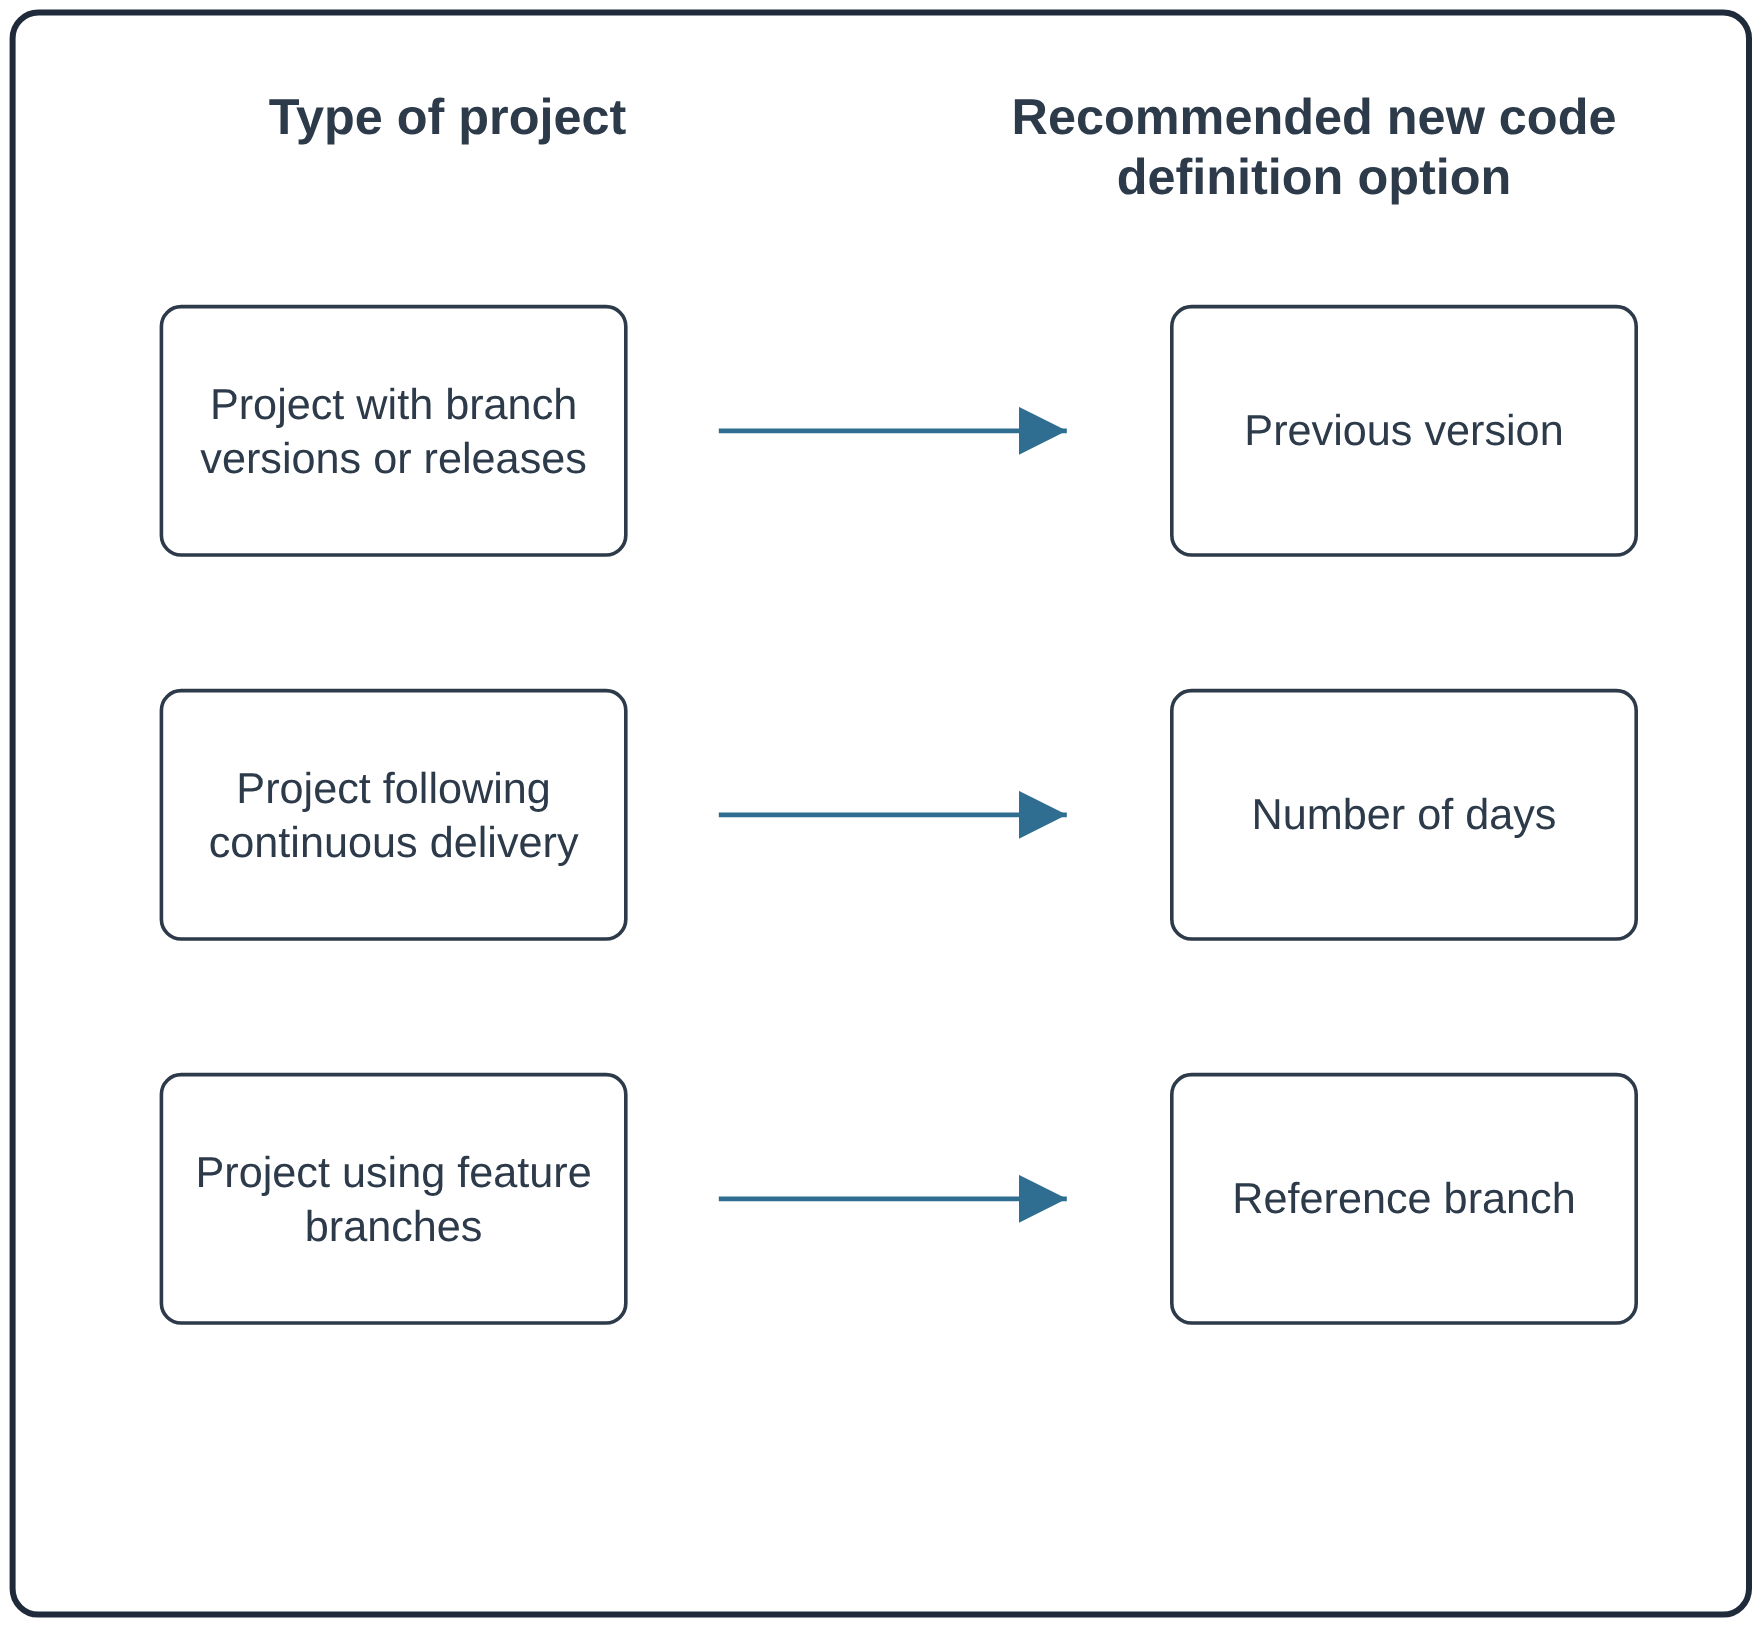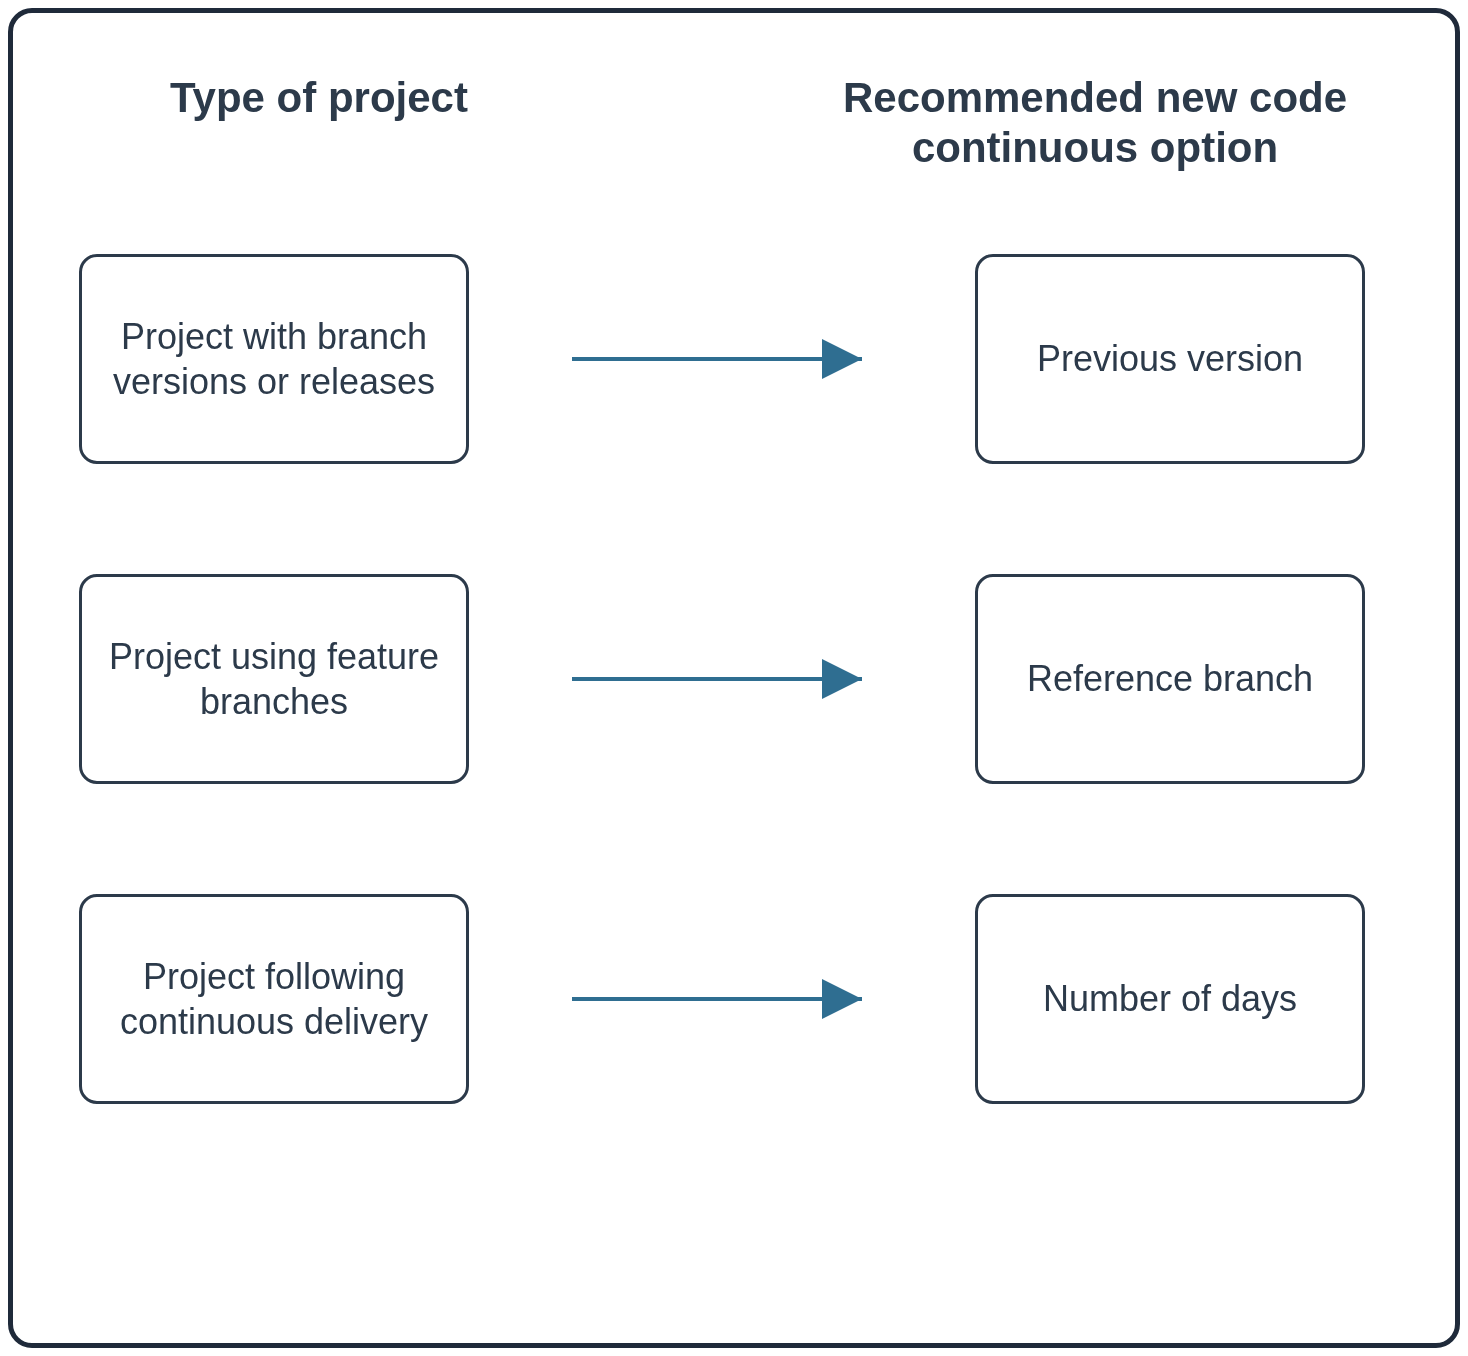--- a/index.html
+++ b/index.html
@@ -8,21 +8,21 @@
     background: #ffffff;
     width: 1468px;
     height: 1356px;
     padding: 8px;
   }
   .frame {
     width: 100%;
     height: 100%;
     border: 5px solid #1f2a3a;
     border-radius: 24px;
-    padding: 60px 90px 40px 36px;
+    padding: 60px 90px 40px 90px;
     position: relative;
   }
   .headers {
     display: flex;
     justify-content: space-between;
     align-items: flex-start;
     margin-bottom: 80px;
   }
   .header-left, .header-right {
     font-weight: 700;
@@ -78,61 +78,61 @@
     overflow: visible;
   }
 </style>
 </head>
 <body>
 
 <div class="frame">
 
   <div class="headers">
     <div class="header-left">Type of project</div>
-    <div class="header-right">Recommended new code continuous option</div>
+    <div class="header-right">Recommended new code definition option</div>
   </div>
 
   <div class="row">
     <div class="box box-left">Project with branch versions or releases</div>
     <div class="arrow-wrap">
       <svg class="arrow" viewBox="0 0 300 40">
         <defs>
           <marker id="ah1" markerWidth="12" markerHeight="12" refX="10" refY="5" orient="auto">
             <path d="M0,0 L10,5 L0,10 z" fill="#2f6e91"></path>
           </marker>
         </defs>
         <line x1="0" y1="20" x2="290" y2="20" stroke="#2f6e91" stroke-width="4" marker-end="url(#ah1)"></line>
       </svg>
     </div>
     <div class="box box-right">Previous version</div>
   </div>
 
   <div class="row">
+    <div class="box box-left">Project following continuous delivery</div>
+    <div class="arrow-wrap">
+      <svg class="arrow" viewBox="0 0 300 40">
+        <defs>
+          <marker id="ah2" markerWidth="12" markerHeight="12" refX="10" refY="5" orient="auto">
+            <path d="M0,0 L10,5 L0,10 z" fill="#2f6e91"></path>
+          </marker>
+        </defs>
+        <line x1="0" y1="20" x2="290" y2="20" stroke="#2f6e91" stroke-width="4" marker-end="url(#ah2)"></line>
+      </svg>
+    </div>
+    <div class="box box-right">Number of days</div>
+  </div>
+
+  <div class="row">
     <div class="box box-left">Project using feature branches</div>
     <div class="arrow-wrap">
       <svg class="arrow" viewBox="0 0 300 40">
         <defs>
           <marker id="ah3" markerWidth="12" markerHeight="12" refX="10" refY="5" orient="auto">
             <path d="M0,0 L10,5 L0,10 z" fill="#2f6e91"></path>
           </marker>
         </defs>
         <line x1="0" y1="20" x2="290" y2="20" stroke="#2f6e91" stroke-width="4" marker-end="url(#ah3)"></line>
       </svg>
     </div>
     <div class="box box-right">Reference branch</div>
   </div>
 
-  <div class="row">
-    <div class="box box-left">Project following continuous delivery</div>
-    <div class="arrow-wrap">
-      <svg class="arrow" viewBox="0 0 300 40">
-        <defs>
-          <marker id="ah2" markerWidth="12" markerHeight="12" refX="10" refY="5" orient="auto">
-            <path d="M0,0 L10,5 L0,10 z" fill="#2f6e91"></path>
-          </marker>
-        </defs>
-        <line x1="0" y1="20" x2="290" y2="20" stroke="#2f6e91" stroke-width="4" marker-end="url(#ah2)"></line>
-      </svg>
-    </div>
-    <div class="box box-right">Number of days</div>
-  </div>
-
 </div>
 
 </body></html>

